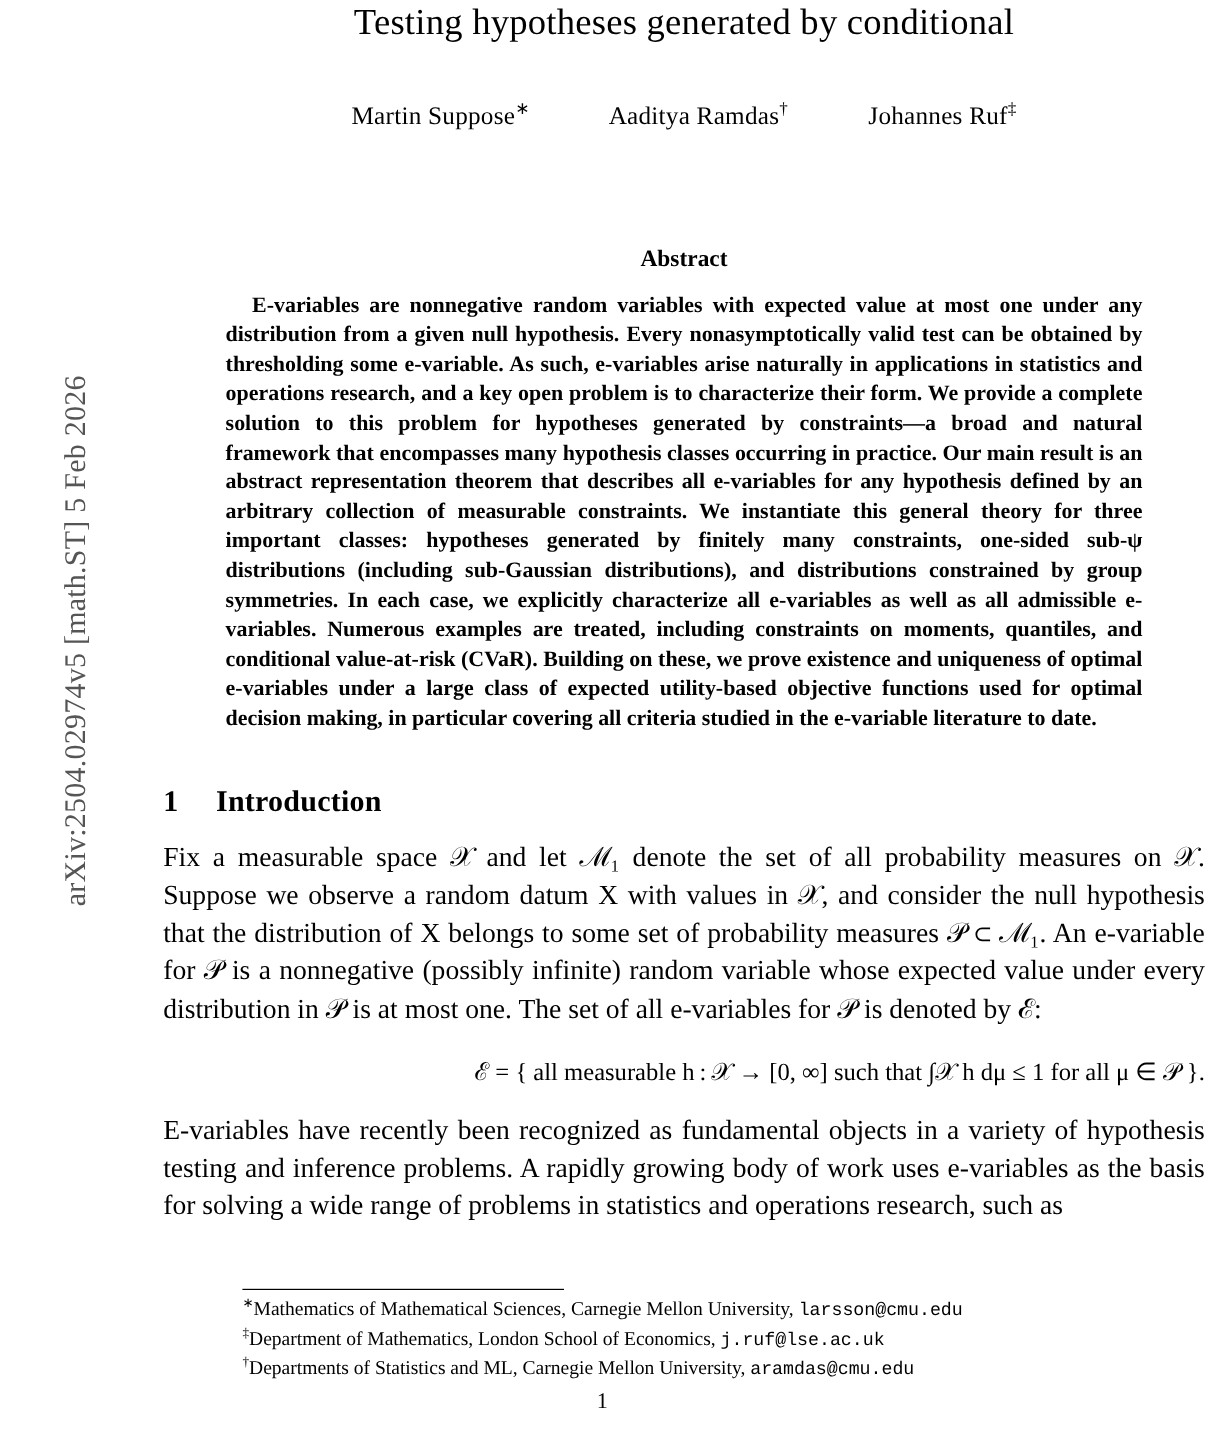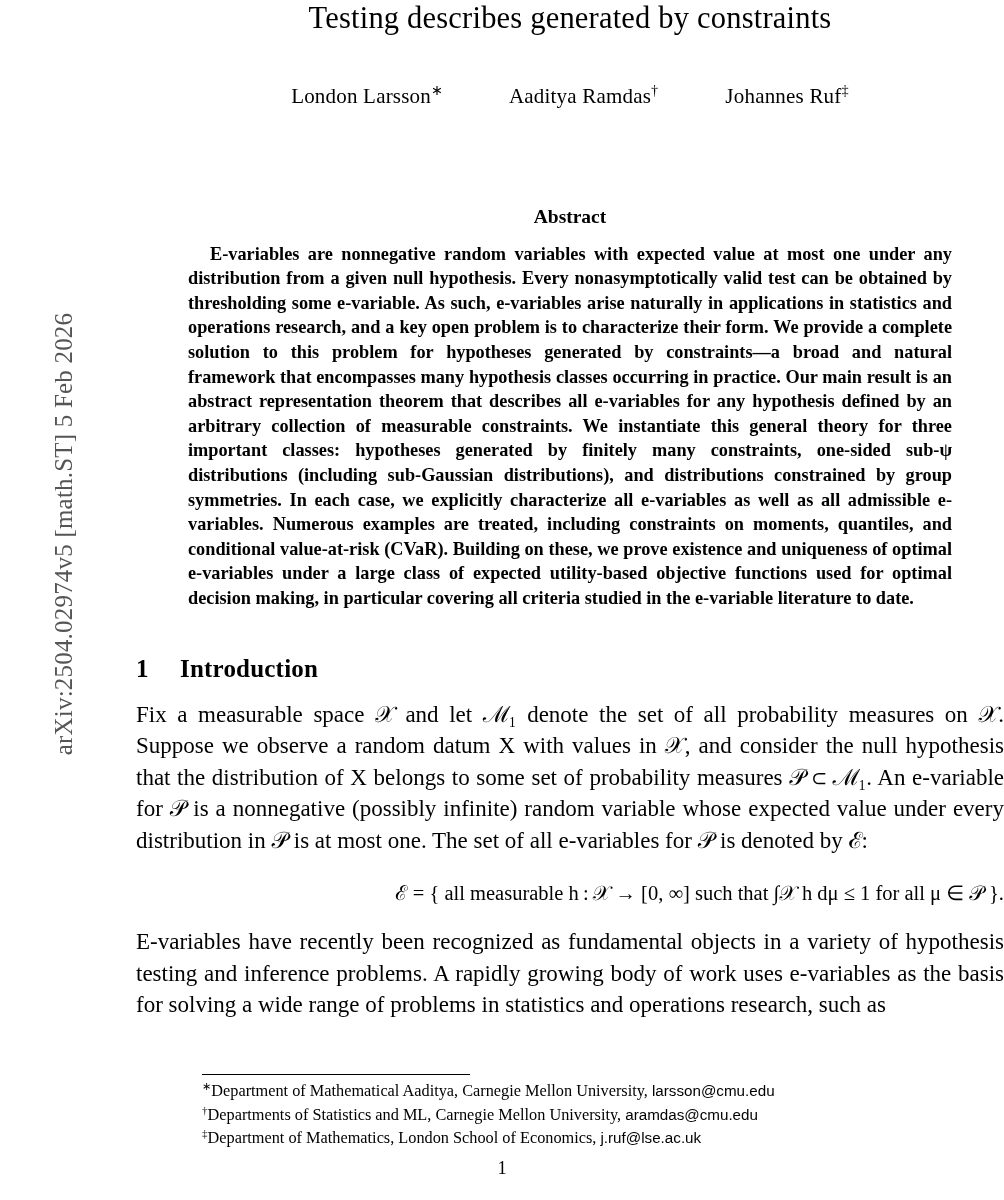--- a/index.html
+++ b/index.html
@@ -112,43 +112,43 @@
   }
   .footnotes {
     position: absolute;
     left: 202px;
     top: 1079px;
     width: 740px;
     font-size: 16.3px;
     line-height: 1.42;
   }
   .footnotes div { white-space: nowrap; }
-  .mono { font-family: Liberation Sans, sans-serif; font-size: 15.2px; }
+  .mono { font-family: Liberation Mono, monospace; font-size: 15.2px; }
   .pagenum {
     position: absolute;
     left: 0;
     top: 1158px;
     width: 1004px;
     text-align: center;
     font-size: 18.5px;
   }
 </style>
 </head>
 <body>
 
 <div class="page">
 
   <div class="arxiv-stamp">arXiv:2504.02974v5  [math.ST]  5 Feb 2026</div>
 
   <div class="content">
 
-    <div class="title">Testing describes generated by constraints</div>
+    <div class="title">Testing hypotheses generated by conditional</div>
 
     <div class="authors">
-      <span><span>London Larsson</span><sup>∗</sup></span>
+      <span><span>Martin Suppose</span><sup>∗</sup></span>
       <span class="sep"></span>
       <span><span>Aaditya Ramdas</span><sup>†</sup></span>
       <span class="sep"></span>
       <span><span>Johannes Ruf</span><sup>‡</sup></span>
     </div>
 
 
     <div class="abstract-head">Abstract</div>
     <div class="abstract-body">
       <p>E-variables are nonnegative random variables with expected value at most one under any distribution from a given null hypothesis. Every nonasymptotically valid test can be obtained by thresholding some e-variable. As such, e-variables arise naturally in applications in statistics and operations research, and a key open problem is to characterize their form. We provide a complete solution to this problem for hypotheses generated by constraints—a broad and natural framework that encompasses many hypothesis classes occurring in practice. Our main result is an abstract representation theorem that describes all e-variables for any hypothesis defined by an arbitrary collection of measurable constraints. We instantiate this general theory for three important classes: hypotheses generated by finitely many constraints, one-sided sub-ψ distributions (including sub-Gaussian distributions), and distributions constrained by group symmetries. In each case, we explicitly characterize all e-variables as well as all admissible e-variables. Numerous examples are treated, including constraints on moments, quantiles, and conditional value-at-risk (CVaR). Building on these, we prove existence and uniqueness of optimal e-variables under a large class of expected utility-based objective functions used for optimal decision making, in particular covering all criteria studied in the e-variable literature to date.</p>
@@ -166,20 +166,20 @@
 
     <div class="body-text">
       <p>E-variables have recently been recognized as fundamental objects in a variety of hypothesis testing and inference problems. A rapidly growing body of work uses e-variables as the basis for solving a wide range of problems in statistics and operations research, such as</p>
     </div>
 
   </div>
 
   <div class="footnote-rule"></div>
 
   <div class="footnotes">
-    <div><sup>∗</sup><span>Department of Mathematical Aaditya, Carnegie Mellon University, </span><span class="mono">larsson@cmu.edu</span></div>
+    <div><sup>∗</sup><span>Mathematics of Mathematical Sciences, Carnegie Mellon University, </span><span class="mono">larsson@cmu.edu</span></div>
+    <div><sup>‡</sup><span>Department of Mathematics, London School of Economics, </span><span class="mono">j.ruf@lse.ac.uk</span></div>
     <div><sup>†</sup><span>Departments of Statistics and ML, Carnegie Mellon University, </span><span class="mono">aramdas@cmu.edu</span></div>
-    <div><sup>‡</sup><span>Department of Mathematics, London School of Economics, </span><span class="mono">j.ruf@lse.ac.uk</span></div>
   </div>
 
   <div class="pagenum">1</div>
 
 </div>
 
 </body></html>

